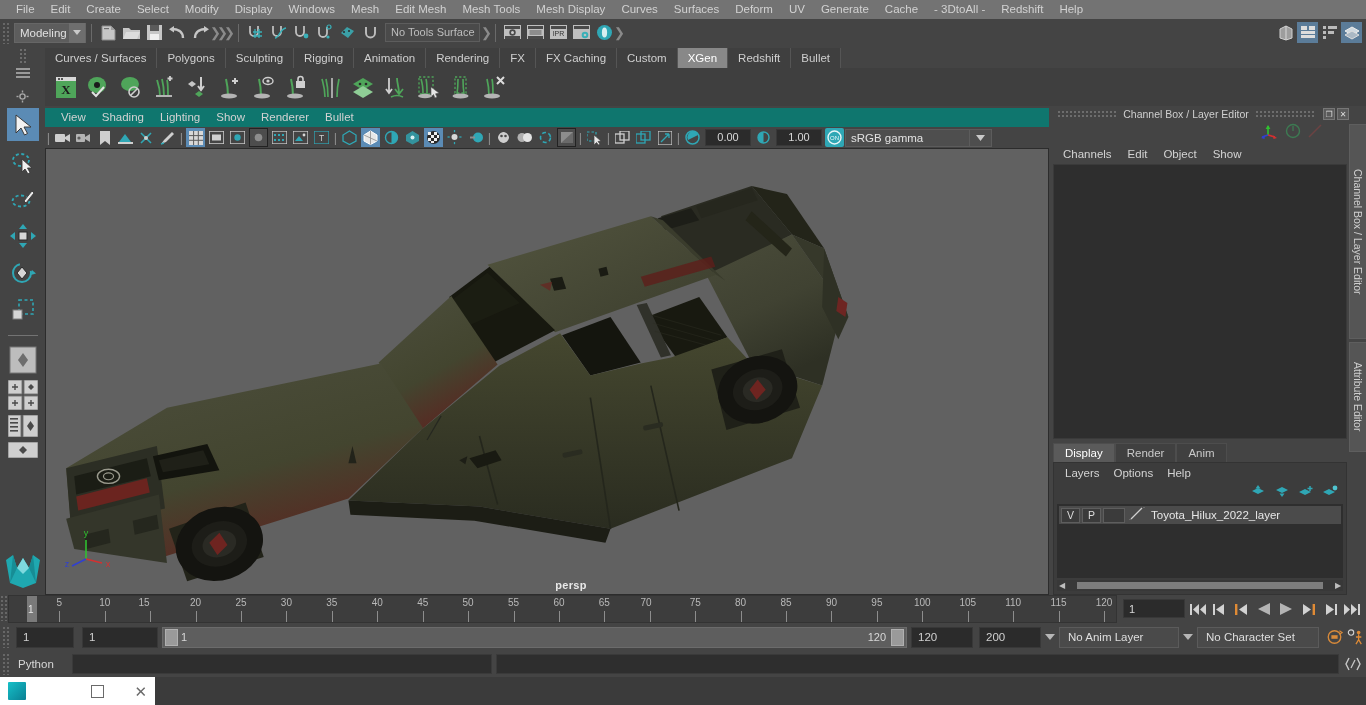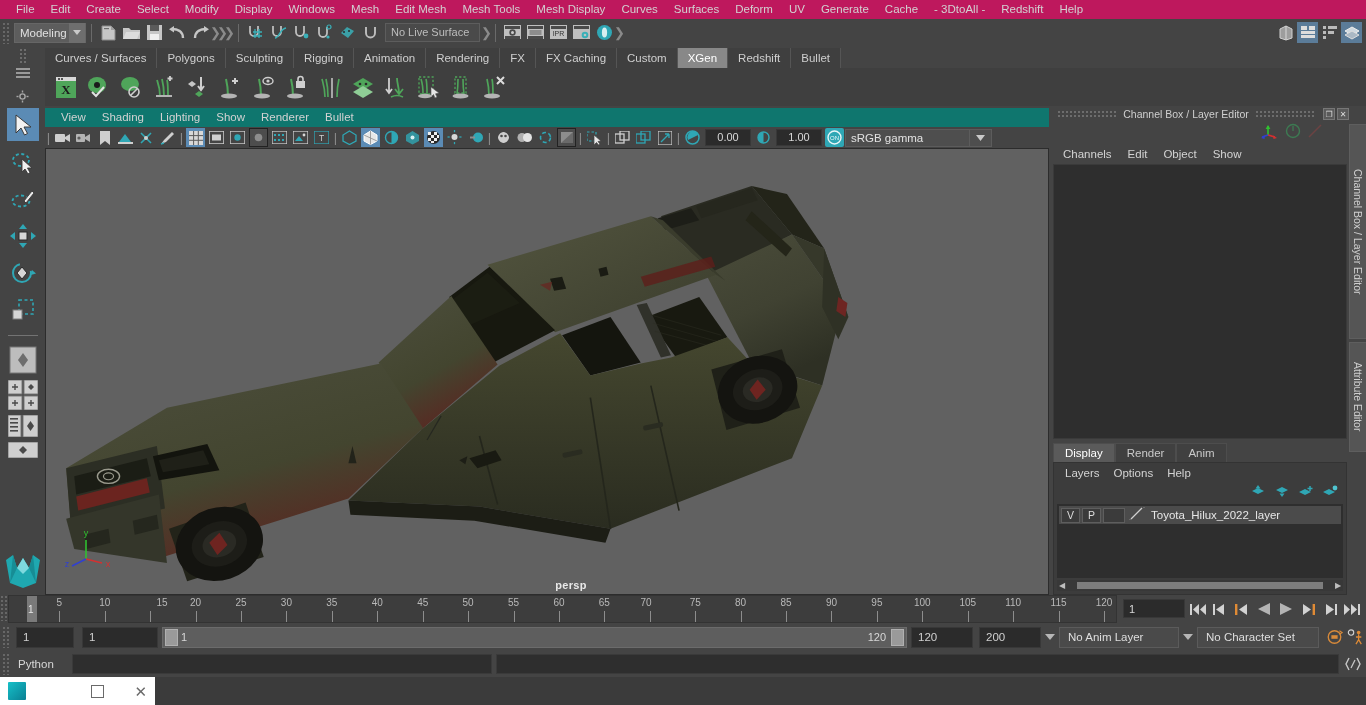--- a/index.html
+++ b/index.html
@@ -5,21 +5,21 @@
   * { box-sizing: border-box; margin:0; padding:0; }
   html,body{ width:1366px; height:705px; overflow:hidden; }
   body{
     font-family:"Liberation Sans", sans-serif;
     background:#444444; color:#c8c8c8; font-size:12px;
     -webkit-font-smoothing:antialiased;
   }
   .app{ width:1366px; height:705px; position:relative; display:flex; flex-direction:column; background:#444; }
 
   
-  .menubar{ height:19px; display:flex; align-items:center; padding-left:8px; background:#be185d; flex:0 0 19px;}
+  .menubar{ height:19px; display:flex; align-items:center; padding-left:8px; background:#737373; flex:0 0 19px;}
   .menubar .mi{ padding:0 8px; font-size:11.5px; color:#d2d2d2; line-height:19px; white-space:nowrap; cursor:default;}
 
   
   .statusline{ height:27px; display:flex; align-items:center; background:#444444; flex:0 0 27px; padding-left:2px; position:relative;}
   .gripv{ width:8px; height:22px; background:
       radial-gradient(circle, #6d6d6d 1px, transparent 1.2px) 0 0/4px 4px;
       opacity:.85; flex:0 0 8px;}
   .mode-select{ width:72px; height:20px; background:#5d5d5d; border:1px solid #666; display:flex; align-items:center;
      font-size:11.5px; color:#e0e0e0; padding-left:5px; margin-left:4px; }
   .mode-arrow{ width:16px; height:20px; background:#6e6e6e; margin-left:auto; display:flex; align-items:center; justify-content:center;}
@@ -253,21 +253,21 @@
           <path d="M2 9 L8 3 L15 7 L9 14 Z" fill="#39b0b8" opacity=".85"></path>
           <circle cx="5" cy="8" r="1" fill="#2a2a2a"></circle>
           <circle cx="10" cy="7" r="1" fill="#2a2a2a"></circle>
         </svg>
     </div>
     <div class="sicon">
       <svg width="17" height="17" viewBox="0 0 17 17">
           <path d="M4 3 v6 a4.5 4.5 0 0 0 9 0 v-6" stroke="#bdbdbd" stroke-width="1.9" fill="none"></path>
         </svg>
     </div>
-    <div class="livefield">No Live Surface</div>
+    <div class="livefield">No Tools Surface</div>
     <div class="sepdot">❯</div>
     <div class="sep"></div>
     <div class="sicon">
       <svg width="19" height="17" viewBox="0 0 19 17">
           <rect x="1" y="1" width="17" height="14" fill="#bfbfbf"></rect>
           <rect x="2" y="2" width="15" height="3" fill="#4a4a4a"></rect>
           <rect x="2" y="12" width="15" height="3" fill="#4a4a4a"></rect>
           <circle cx="9.5" cy="8.5" r="3.2" fill="#4a4a4a"></circle>
           <circle cx="9.5" cy="8.5" r="1.5" fill="#ccc"></circle>
         </svg>
@@ -1037,21 +1037,21 @@
     <div class="gripv" style="height:26px;"></div>
     <div class="timeline" id="timeline">
       <div class="curframe" style="left:18px;">
         <span>1</span>
       </div>
     <div class="tick" style="left: 50.3361px;"></div>
         <div class="tlabel" style="left: 50.3361px;">5</div>
         <div class="tick" style="left: 95.7563px;"></div>
         <div class="tlabel" style="left: 95.7563px;">10</div>
         <div class="tick" style="left: 141.176px;"></div>
-        <div class="tlabel" style="left: 153px;">15</div>
+        <div class="tlabel" style="left: 135px;">15</div>
         <div class="tick" style="left: 186.597px;"></div>
         <div class="tlabel" style="left: 186.597px;">20</div>
         <div class="tick" style="left: 232.017px;"></div>
         <div class="tlabel" style="left: 232.017px;">25</div>
         <div class="tick" style="left: 277.437px;"></div>
         <div class="tlabel" style="left: 277.437px;">30</div>
         <div class="tick" style="left: 322.857px;"></div>
         <div class="tlabel" style="left: 322.857px;">35</div>
         <div class="tick" style="left: 368.277px;"></div>
         <div class="tlabel" style="left: 368.277px;">40</div>

